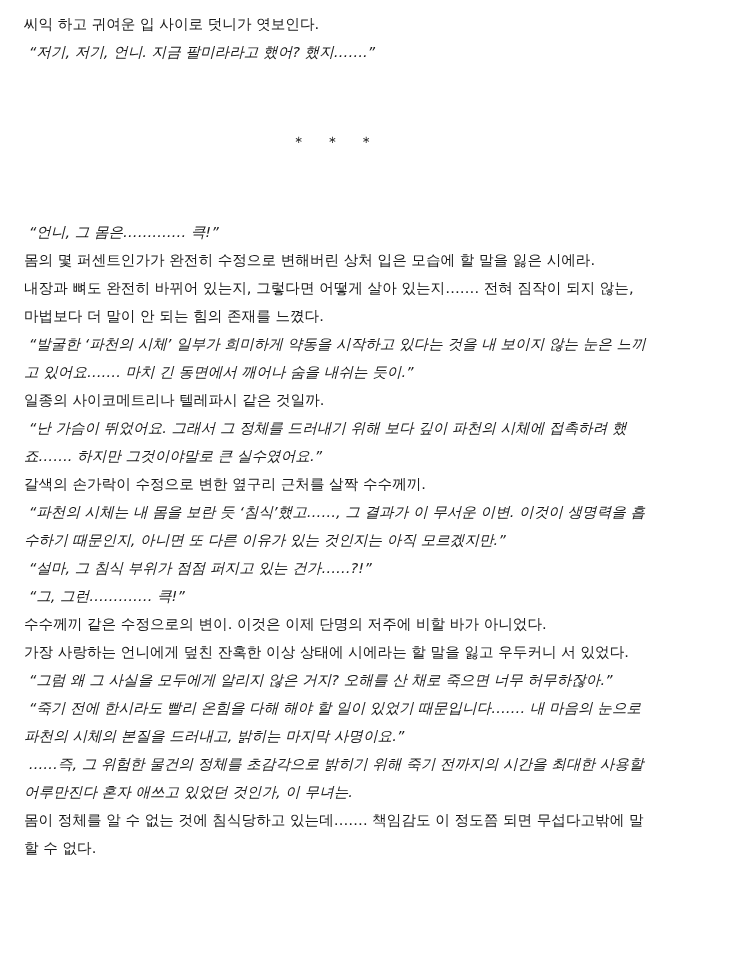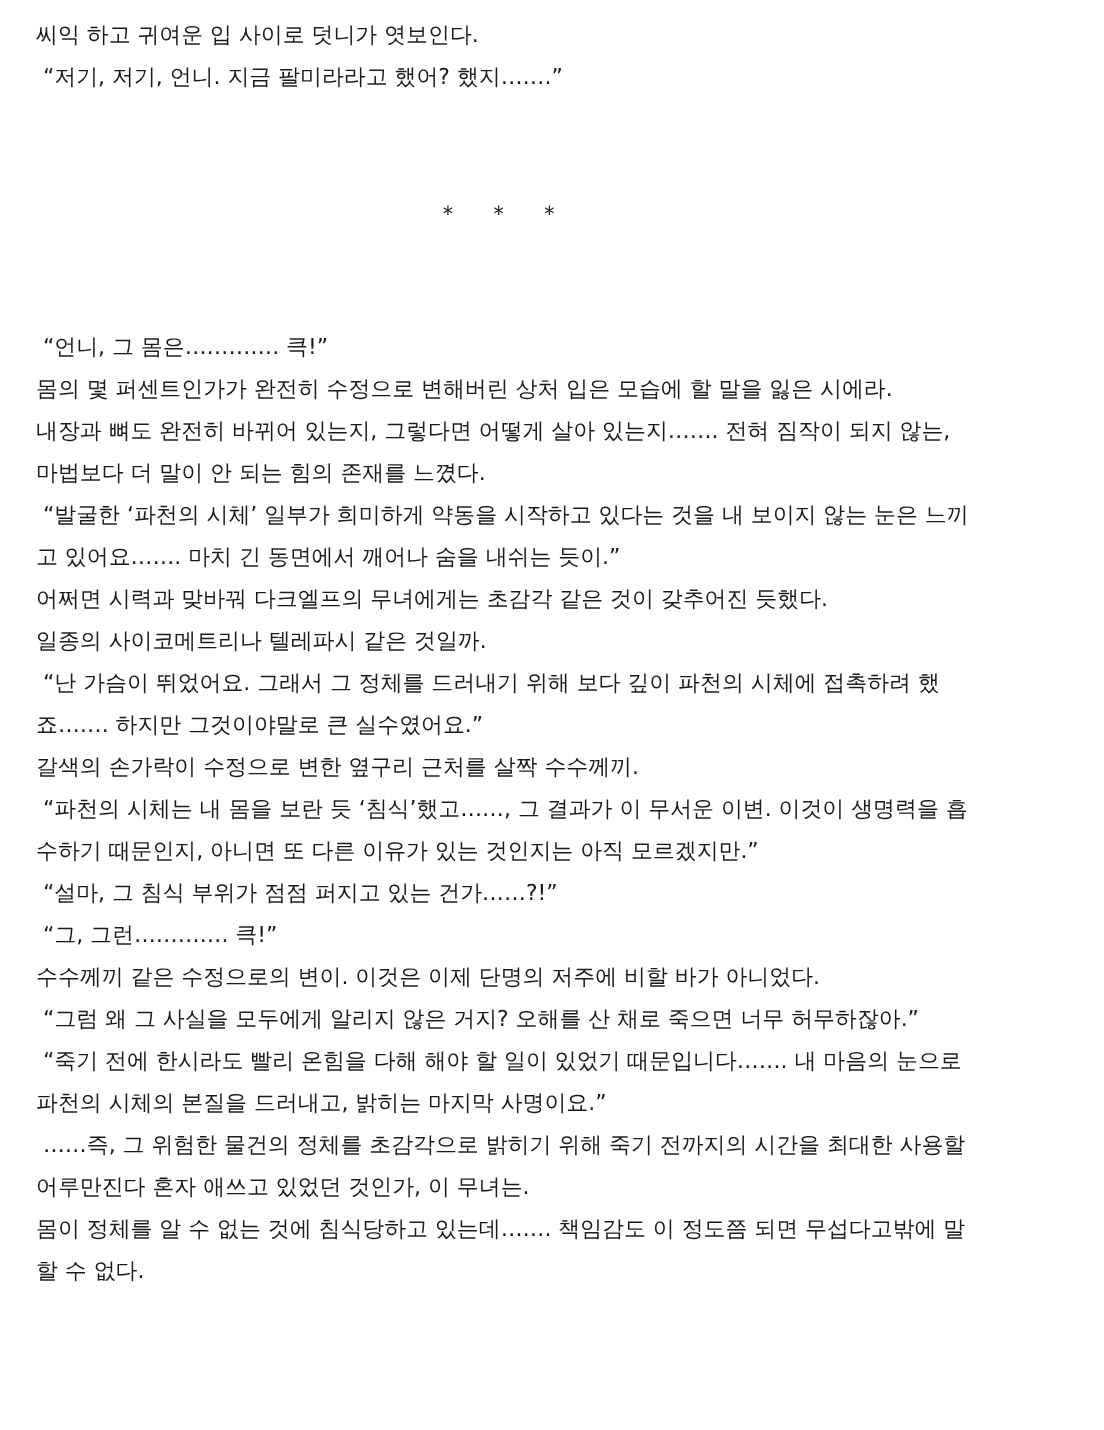--- a/index.html
+++ b/index.html
@@ -27,20 +27,21 @@
   .para {
     font-size: 14.6px;
     line-height: 28px;
     text-align: left;
     margin: 0;
     white-space: pre-wrap;
     word-break: break-all;
   }
   .indent {
     text-indent: 0;
+    font-style: italic;
   }
   .divider {
     text-align: center;
     font-size: 15px;
     letter-spacing: 7px;
     line-height: 28px;
     margin: 0;
   }
   .spacer-top { height: 62px; }
   .spacer-mid { height: 62px; }
@@ -60,27 +61,27 @@
 
   <div class="divider">＊ ＊ ＊</div>
 
   <div class="spacer-mid"></div>
 
   <div class="block">
     <p class="para indent"> “언니, 그 몸은…………. 큭!”</p>
     <p class="para">몸의 몇 퍼센트인가가 완전히 수정으로 변해버린 상처 입은 모습에 할 말을 잃은 시에라.</p>
     <p class="para">내장과 뼈도 완전히 바뀌어 있는지, 그렇다면 어떻게 살아 있는지……. 전혀 짐작이 되지 않는, 마법보다 더 말이 안 되는 힘의 존재를 느꼈다.</p>
     <p class="para indent"> “발굴한 ‘파천의 시체’ 일부가 희미하게 약동을 시작하고 있다는 것을 내 보이지 않는 눈은 느끼고 있어요……. 마치 긴 동면에서 깨어나 숨을 내쉬는 듯이.”</p>
-    <p class="para">어쩌면 시력과 맞바꿔 다크엘프의 무녀에게는 초감각 같은 것이 갖추어진 듯했다.</p>
     <p class="para">일종의 사이코메트리나 텔레파시 같은 것일까.</p>
     <p class="para indent"> “난 가슴이 뛰었어요. 그래서 그 정체를 드러내기 위해 보다 깊이 파천의 시체에 접촉하려 했죠……. 하지만 그것이야말로 큰 실수였어요.”</p>
     <p class="para">갈색의 손가락이 수정으로 변한 옆구리 근처를 살짝 수수께끼.</p>
     <p class="para indent"> “파천의 시체는 내 몸을 보란 듯 ‘침식’했고……, 그 결과가 이 무서운 이변. 이것이 생명력을 흡수하기 때문인지, 아니면 또 다른 이유가 있는 것인지는 아직 모르겠지만.”</p>
     <p class="para indent"> “설마, 그 침식 부위가 점점 퍼지고 있는 건가……?!”</p>
     <p class="para indent"> “그, 그런…………. 큭!”</p>
     <p class="para">수수께끼 같은 수정으로의 변이. 이것은 이제 단명의 저주에 비할 바가 아니었다.</p>
+    <p class="para">가장 사랑하는 언니에게 덮친 잔혹한 이상 상태에 시에라는 할 말을 잃고 우두커니 서 있었다.</p>
     <p class="para indent"> “그럼 왜 그 사실을 모두에게 알리지 않은 거지? 오해를 산 채로 죽으면 너무 허무하잖아.”</p>
     <p class="para indent"> “죽기 전에 한시라도 빨리 온힘을 다해 해야 할 일이 있었기 때문입니다……. 내 마음의 눈으로 파천의 시체의 본질을 드러내고, 밝히는 마지막 사명이요.”</p>
     <p class="para indent"> ……즉, 그 위험한 물건의 정체를 초감각으로 밝히기 위해 죽기 전까지의 시간을 최대한 사용할 어루만진다 혼자 애쓰고 있었던 것인가, 이 무녀는.</p>
     <p class="para">몸이 정체를 알 수 없는 것에 침식당하고 있는데……. 책임감도 이 정도쯤 되면 무섭다고밖에 말할 수 없다.</p>
   </div>
 
 </div>
 
 </body></html>

